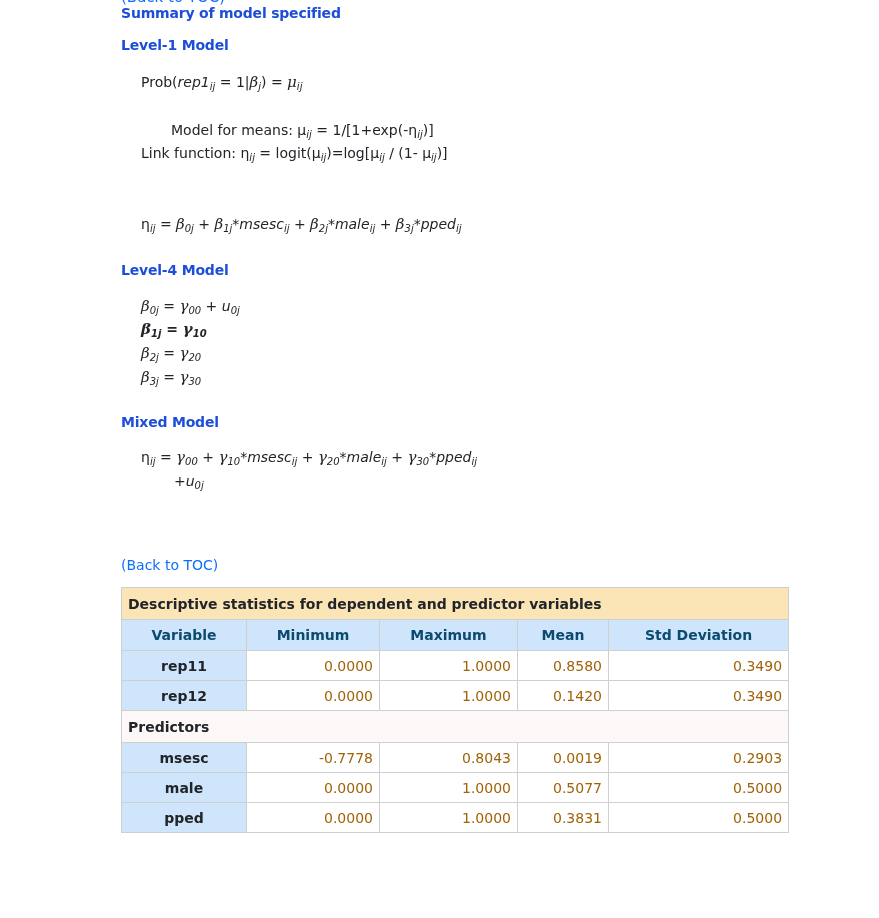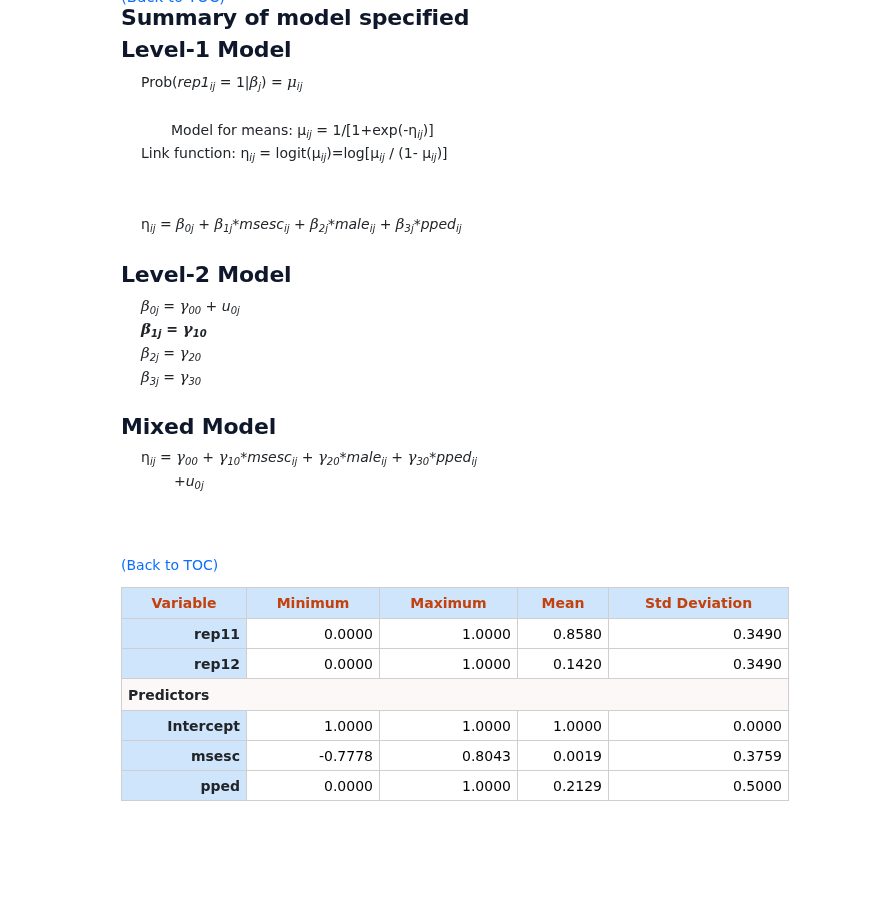--- a/index.html
+++ b/index.html
@@ -25,22 +25,22 @@
     position: absolute;
     left: 121px;
     top: -12px;
     font-size: 15px;
     color: #0d6efd;
     white-space: nowrap;
   }
   h3 {
     margin: 0;
     font-weight: bold;
-    font-size: 22px;
-    color: #0f172a;
+    font-size: 14px;
+    color: #1d4ed8;
     position: absolute;
     left: 0;
     white-space: nowrap;
     letter-spacing: -0.2px;
   }
   .eq {
     position: absolute;
     left: 20px;
     font-size: 14px;
     color: #212529;
@@ -84,38 +84,38 @@
     font-weight: bold;
     text-align: left;
     height: 32px;
     color: #212529;
   }
   table.stats th.col {
     background: #cfe5fb;
     font-weight: bold;
     text-align: center;
     height: 31px;
-    color: #c2410c;
+    color: #0c4a6e;
   }
   table.stats .group-cell {
     background: #fcf8f7;
     font-weight: bold;
     text-align: left;
     height: 32px;
   }
   table.stats .var-cell {
     background: #cfe5fb;
     font-weight: bold;
-    text-align: right;
+    text-align: center;
   }
   table.stats .num-cell {
     background: #ffffff;
     text-align: right;
     font-weight: normal;
-    color: #000000;
+    color: #a16207;
   }
 </style>
 </head>
 <body>
 
 <div class="top-link-fragment">(Back to TOC)</div>
 
 <div class="content">
 
   <h3 style="top:5px;">Summary of model specified</h3>
@@ -131,21 +131,21 @@
   </div>
 
   <div class="eq" style="top:144px;">
     <span>Link function: </span><span>η<sub><i>ij</i></sub> = logit(μ<sub><i>ij</i></sub>)=log[μ<sub><i>ij</i></sub> / (1- μ<sub><i>ij</i></sub>)]</span>
   </div>
 
   <div class="eq" style="top:215px;">
     <span>η<sub><i>ij</i></sub> = <span class="gk">β</span><sub><i>0j</i></sub> + <span class="gk">β</span><sub><i>1j</i></sub><i>*msesc</i><sub><i>ij</i></sub> + <span class="gk">β</span><sub><i>2j</i></sub><i>*male</i><sub><i>ij</i></sub> + <span class="gk">β</span><sub><i>3j</i></sub><i>*pped</i><sub><i>ij</i></sub></span>
   </div>
 
-  <h3 style="top:262px;">Level-2 Model</h3>
+  <h3 style="top:262px;">Level-4 Model</h3>
 
   <div class="eq" style="top:297px;">
     <span><span class="gk">β</span><sub><i>0j</i></sub> = <span class="gk">γ</span><sub><i>00</i></sub> + <i>u</i><sub><i>0j</i></sub></span>
   </div>
   <div class="eq" style="top:320px;font-weight:bold;">
     <span><span class="gk">β</span><sub><i>1j</i></sub> = <span class="gk">γ</span><sub><i>10</i></sub></span>
   </div>
   <div class="eq" style="top:344px;">
     <span><span class="gk">β</span><sub><i>2j</i></sub> = <span class="gk">γ</span><sub><i>20</i></sub></span>
   </div>
@@ -167,20 +167,23 @@
   <table class="stats">
     <colgroup>
       <col style="width:125px">
       <col style="width:133px">
       <col style="width:138px">
       <col style="width:91px">
       <col style="width:180px">
     </colgroup>
     <thead>
       <tr>
+        <th colspan="5" class="caption-cell">Descriptive statistics for dependent and predictor variables</th>
+      </tr>
+      <tr>
         <th class="col">Variable</th>
         <th class="col">Minimum</th>
         <th class="col">Maximum</th>
         <th class="col">Mean</th>
         <th class="col">Std Deviation</th>
       </tr>
     </thead>
     <tbody>
       <tr>
         <td class="var-cell">rep11</td>
@@ -193,35 +196,35 @@
         <td class="var-cell">rep12</td>
         <td class="num-cell">0.0000</td>
         <td class="num-cell">1.0000</td>
         <td class="num-cell">0.1420</td>
         <td class="num-cell">0.3490</td>
       </tr>
       <tr>
         <td colspan="5" class="group-cell">Predictors</td>
       </tr>
       <tr>
-        <td class="var-cell">Intercept</td>
-        <td class="num-cell">1.0000</td>
-        <td class="num-cell">1.0000</td>
-        <td class="num-cell">1.0000</td>
-        <td class="num-cell">0.0000</td>
-      </tr>
-      <tr>
         <td class="var-cell">msesc</td>
         <td class="num-cell">-0.7778</td>
         <td class="num-cell">0.8043</td>
         <td class="num-cell">0.0019</td>
-        <td class="num-cell">0.3759</td>
+        <td class="num-cell">0.2903</td>
+      </tr>
+      <tr>
+        <td class="var-cell">male</td>
+        <td class="num-cell">0.0000</td>
+        <td class="num-cell">1.0000</td>
+        <td class="num-cell">0.5077</td>
+        <td class="num-cell">0.5000</td>
       </tr>
       <tr>
         <td class="var-cell">pped</td>
         <td class="num-cell">0.0000</td>
         <td class="num-cell">1.0000</td>
-        <td class="num-cell">0.2129</td>
+        <td class="num-cell">0.3831</td>
         <td class="num-cell">0.5000</td>
       </tr>
     </tbody>
   </table>
 </div>
 
 </body></html>

